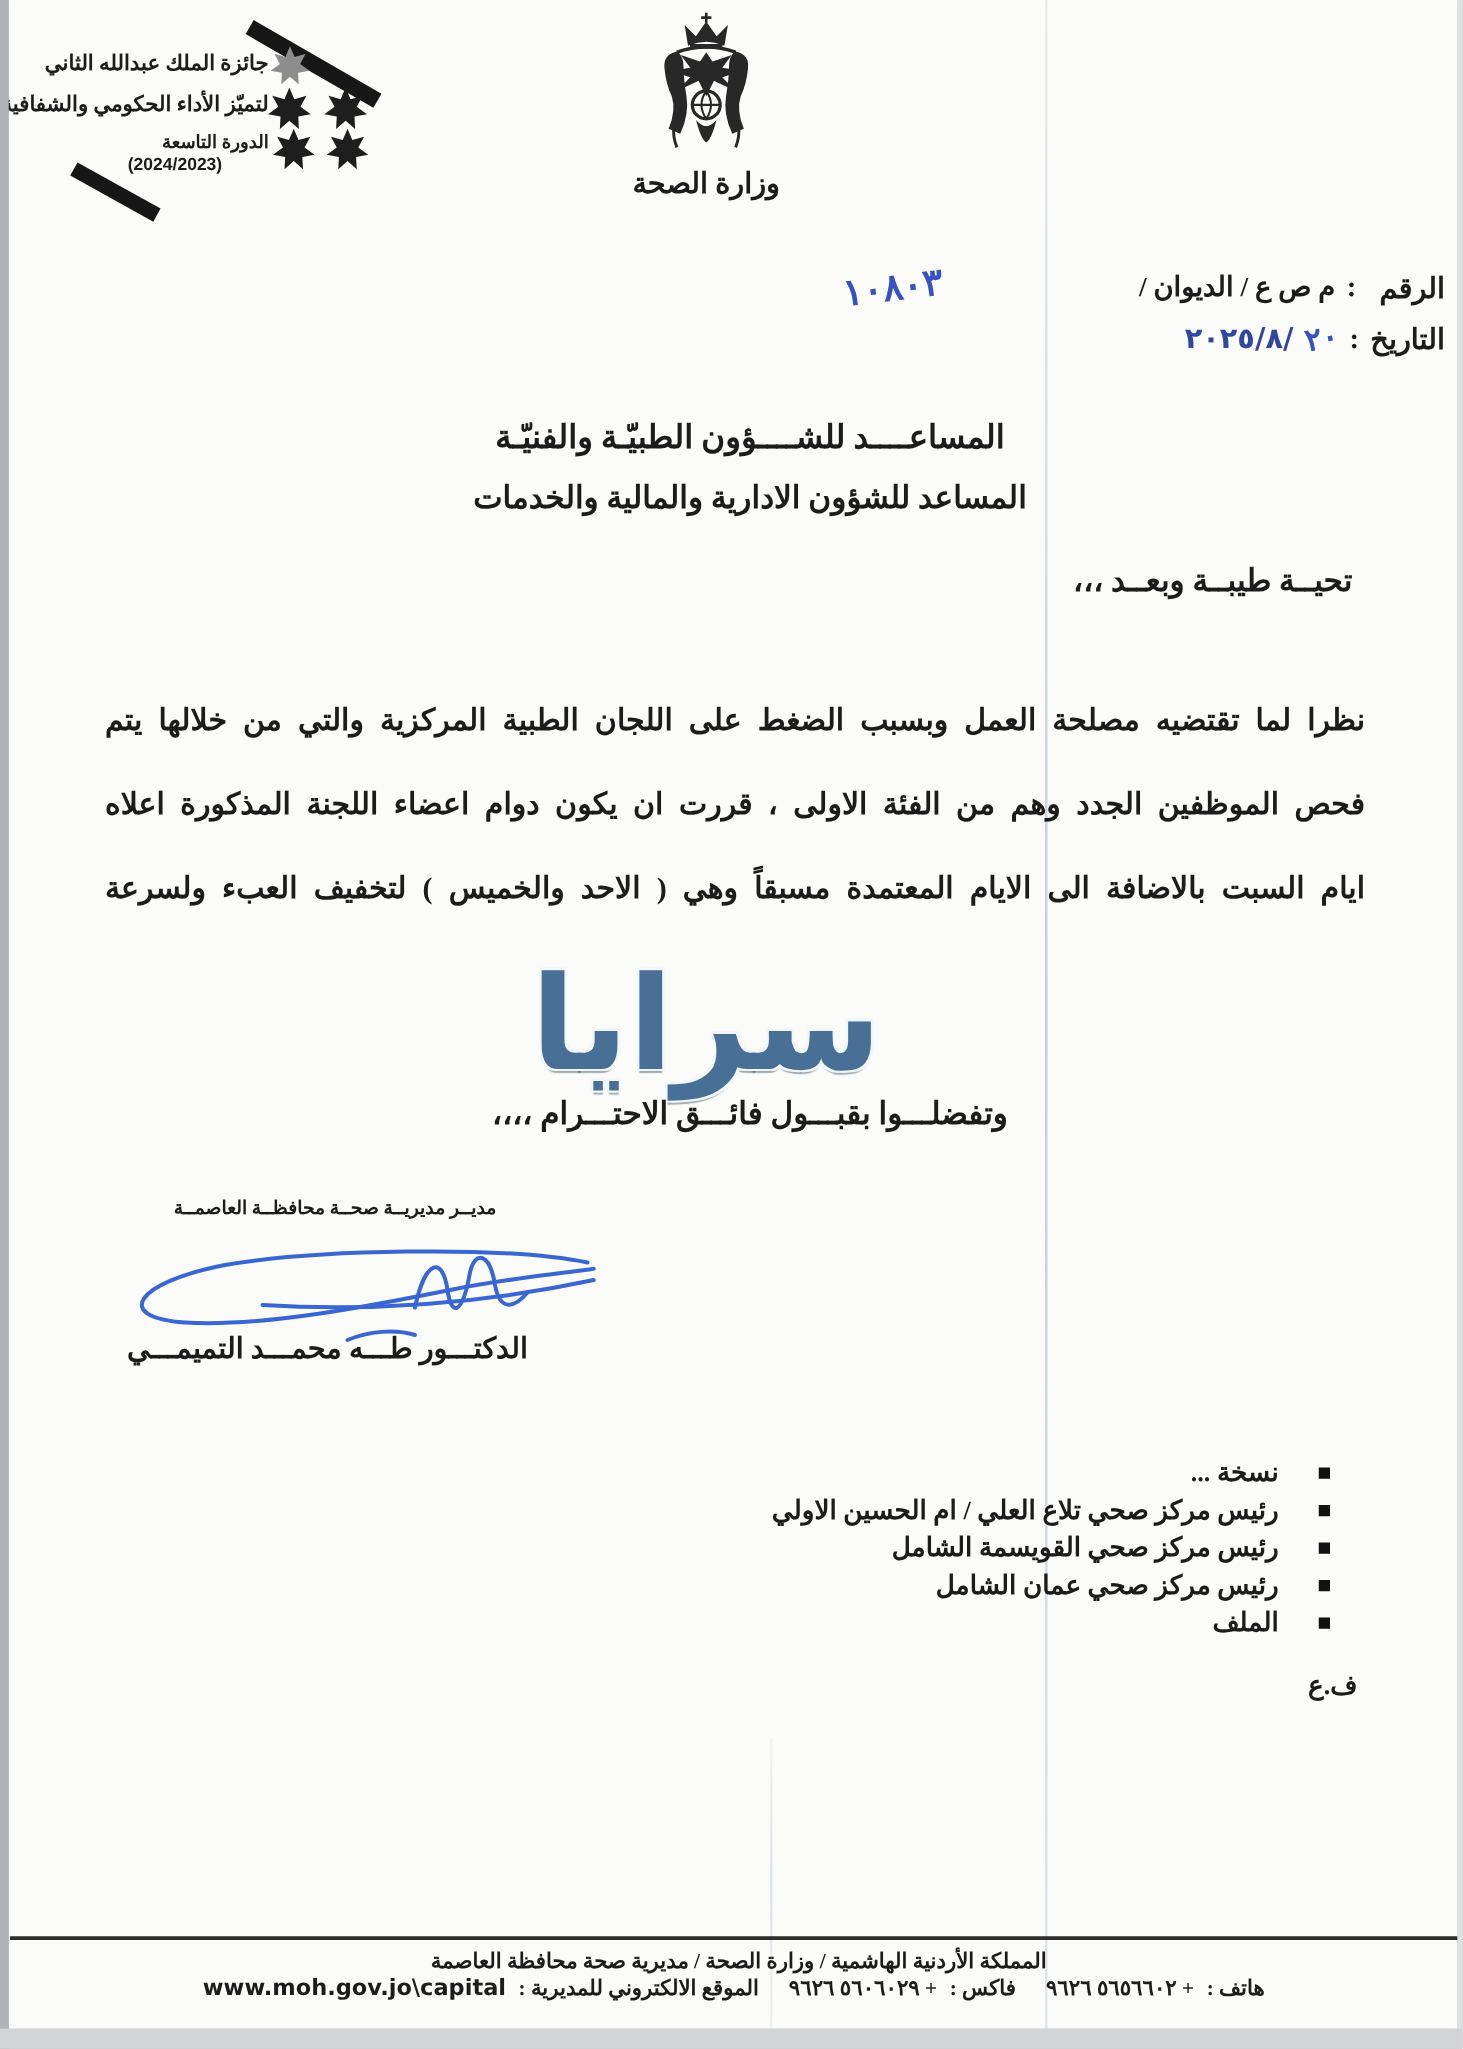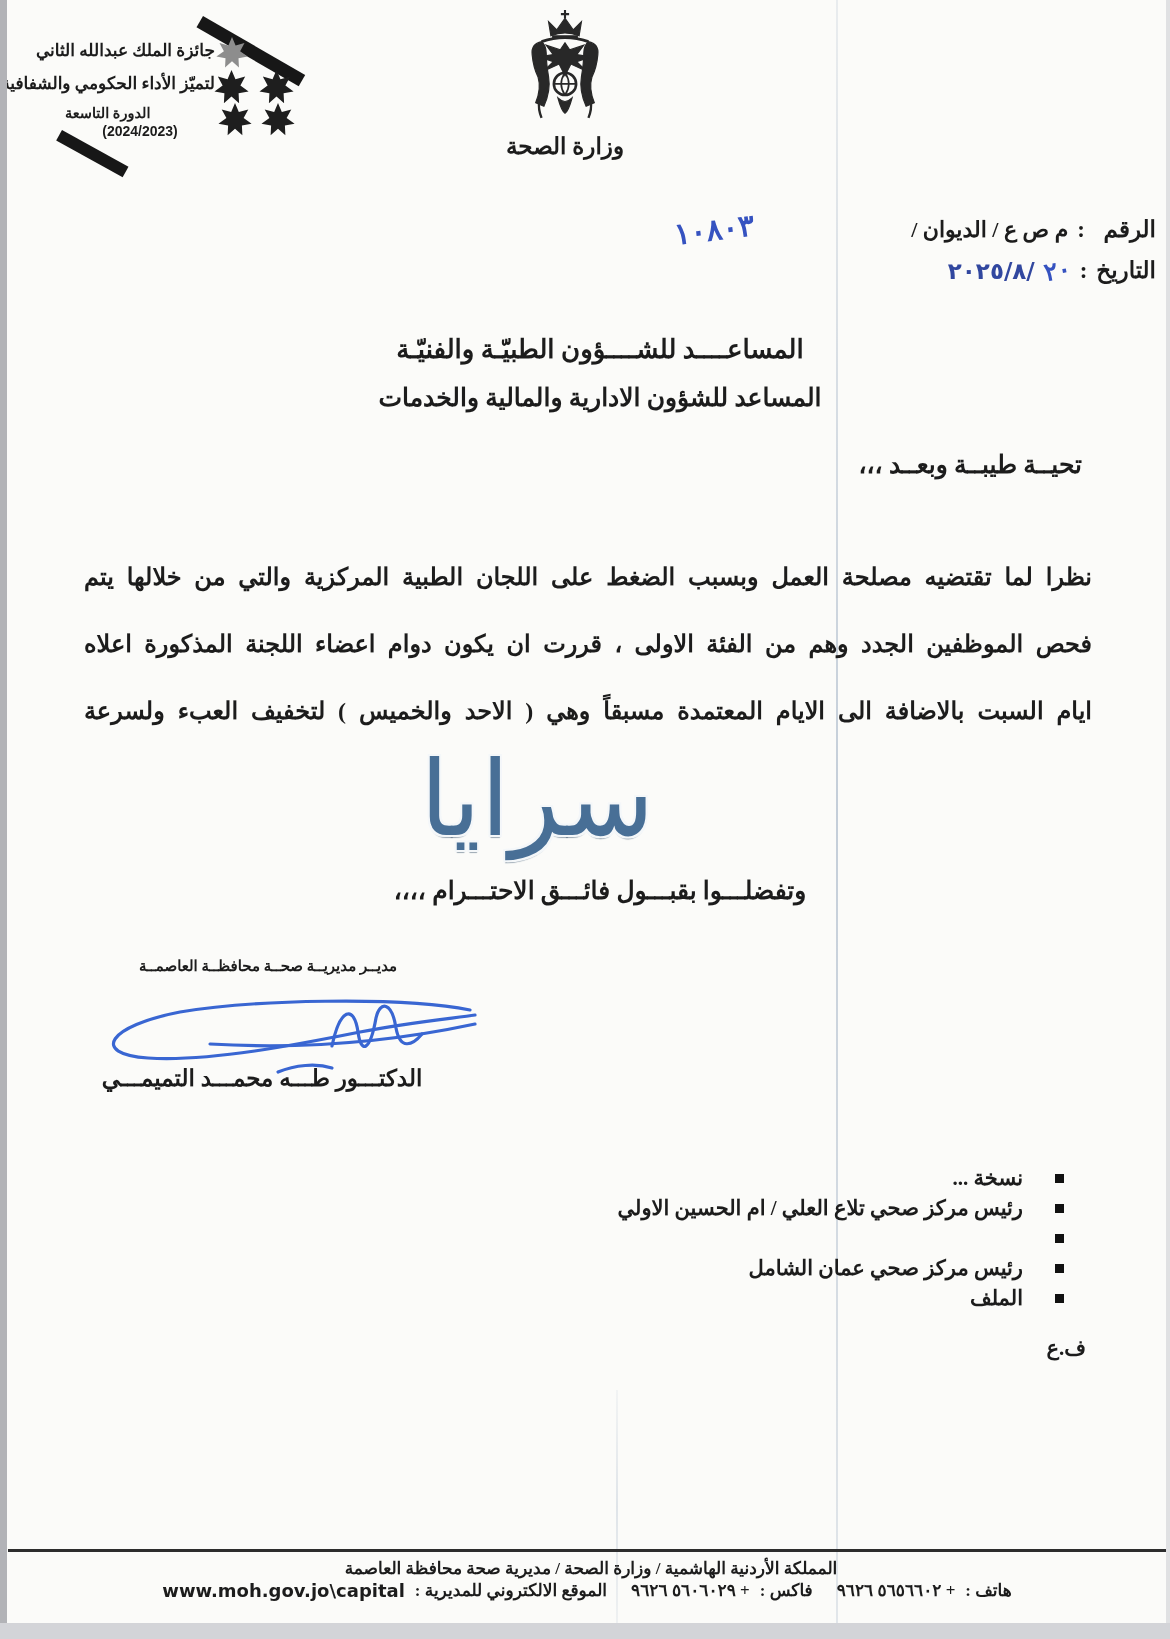--- a/index.html
+++ b/index.html
@@ -9,41 +9,41 @@
   .edge-left{position:absolute;left:0;top:0;width:7px;height:1639px;background:#b2b3b7;}
   .edge-bottom{position:absolute;left:0;top:1623px;width:1170px;height:16px;background:#d3d4d8;}
   .edge-right{position:absolute;left:1166px;top:0;width:4px;height:1623px;background:#e0e1e3;}
   .abs{position:absolute;}
   .ar{direction:rtl;font-family:"Liberation Serif","DejaVu Serif",serif;font-weight:700;color:#1c1c1c;white-space:nowrap;}
   .fold{position:absolute;width:2px;background:linear-gradient(to bottom,rgba(150,168,190,.18),rgba(150,168,190,.55),rgba(150,168,190,.25));}
   
   .stripe{position:absolute;background:#171717;transform-origin:0 0;}
   .award-l1{top:40px;right:955px;font-size:17px;}
   .award-l2{top:73px;right:955px;font-size:17px;}
-  .award-l3{top:105px;left:65px;width:150px;text-align:left;font-size:14.5px;}
+  .award-l3{top:105px;left:65px;width:150px;text-align:right;font-size:14.5px;}
   .award-l4{top:123px;left:65px;width:150px;text-align:center;font-size:14px;direction:ltr;font-family:"Liberation Sans","DejaVu Sans",sans-serif;font-weight:700;color:#1c1c1c;}
   
   .ministry{top:133px;left:500px;width:130px;text-align:center;font-size:23px;}
   
   .ref-row{display:flex;direction:rtl;align-items:center;column-gap:9px;}
   .ref-label{font-size:23px;}
   .ref-prefix{font-size:22px;}
   .hand{color:#3552c0;font-family:"Liberation Serif",serif;font-weight:700;}
   .num-hand{font-size:30px;margin-right:148px;transform:rotate(-7deg);}
   .date-hand{font-size:25px;transform:rotate(-10deg);}
   .date-printed{direction:ltr;font-size:23px;color:#31479f;font-weight:700;letter-spacing:1px;}
   
   .subject{left:235px;width:730px;text-align:center;}
   .subj1{top:323px;font-size:26px;margin-top:11px;}
   .subj2{top:383px;font-size:25px;}
   .greeting{top:450px;right:88px;font-size:25px;}
   
   .bodyline{left:84px;width:1008px;font-size:24px;line-height:34px;text-align:justify;text-align-last:justify;white-space:normal;}
   
-  .watermark{top:724px;left:420px;width:290px;text-align:left;font-size:104px;line-height:150px;font-family:"DejaVu Sans",sans-serif;font-weight:400;direction:rtl;color:#3b658f;opacity:.93;
+  .watermark{top:744px;left:420px;width:290px;text-align:center;font-size:104px;line-height:150px;font-family:"DejaVu Sans",sans-serif;font-weight:700;direction:rtl;color:#3b658f;opacity:.93;
     text-shadow:2px 2px 0 #f4f7fa,-2px -2px 0 #f4f7fa,2px -2px 0 #f4f7fa,-2px 2px 0 #f4f7fa,0 3px 1px rgba(20,50,80,.45);}
   .closing{top:876px;left:350px;width:500px;text-align:center;font-size:25px;}
   
   .sig-title{top:957px;left:58px;width:420px;text-align:center;font-size:15px;}
   .sig-name{top:1065px;left:93px;width:338px;text-align:center;font-size:23px;}
   
   .cc{top:1166px;right:106px;}
   .cc-row{display:flex;direction:rtl;align-items:center;column-gap:32px;height:25px;margin-bottom:5px;}
   .cc-bullet{width:9px;height:9px;background:#111;flex:0 0 auto;}
   .cc-label{font-size:21px;line-height:25px;}
@@ -148,20 +148,21 @@
     <div class="cc-row">
       <span class="cc-bullet"></span>
       <span class="ar cc-label">نسخة ...</span>
     </div>
     <div class="cc-row">
       <span class="cc-bullet"></span>
       <span class="ar cc-label">رئيس مركز صحي تلاع العلي / ام الحسين  الاولي</span>
     </div>
     <div class="cc-row">
       <span class="cc-bullet"></span>
+      <span class="ar cc-label">رئيس مركز صحي القويسمة الشامل</span>
     </div>
     <div class="cc-row">
       <span class="cc-bullet"></span>
       <span class="ar cc-label">رئيس مركز صحي عمان الشامل</span>
     </div>
     <div class="cc-row">
       <span class="cc-bullet"></span>
       <span class="ar cc-label">الملف</span>
     </div>
   </div>

